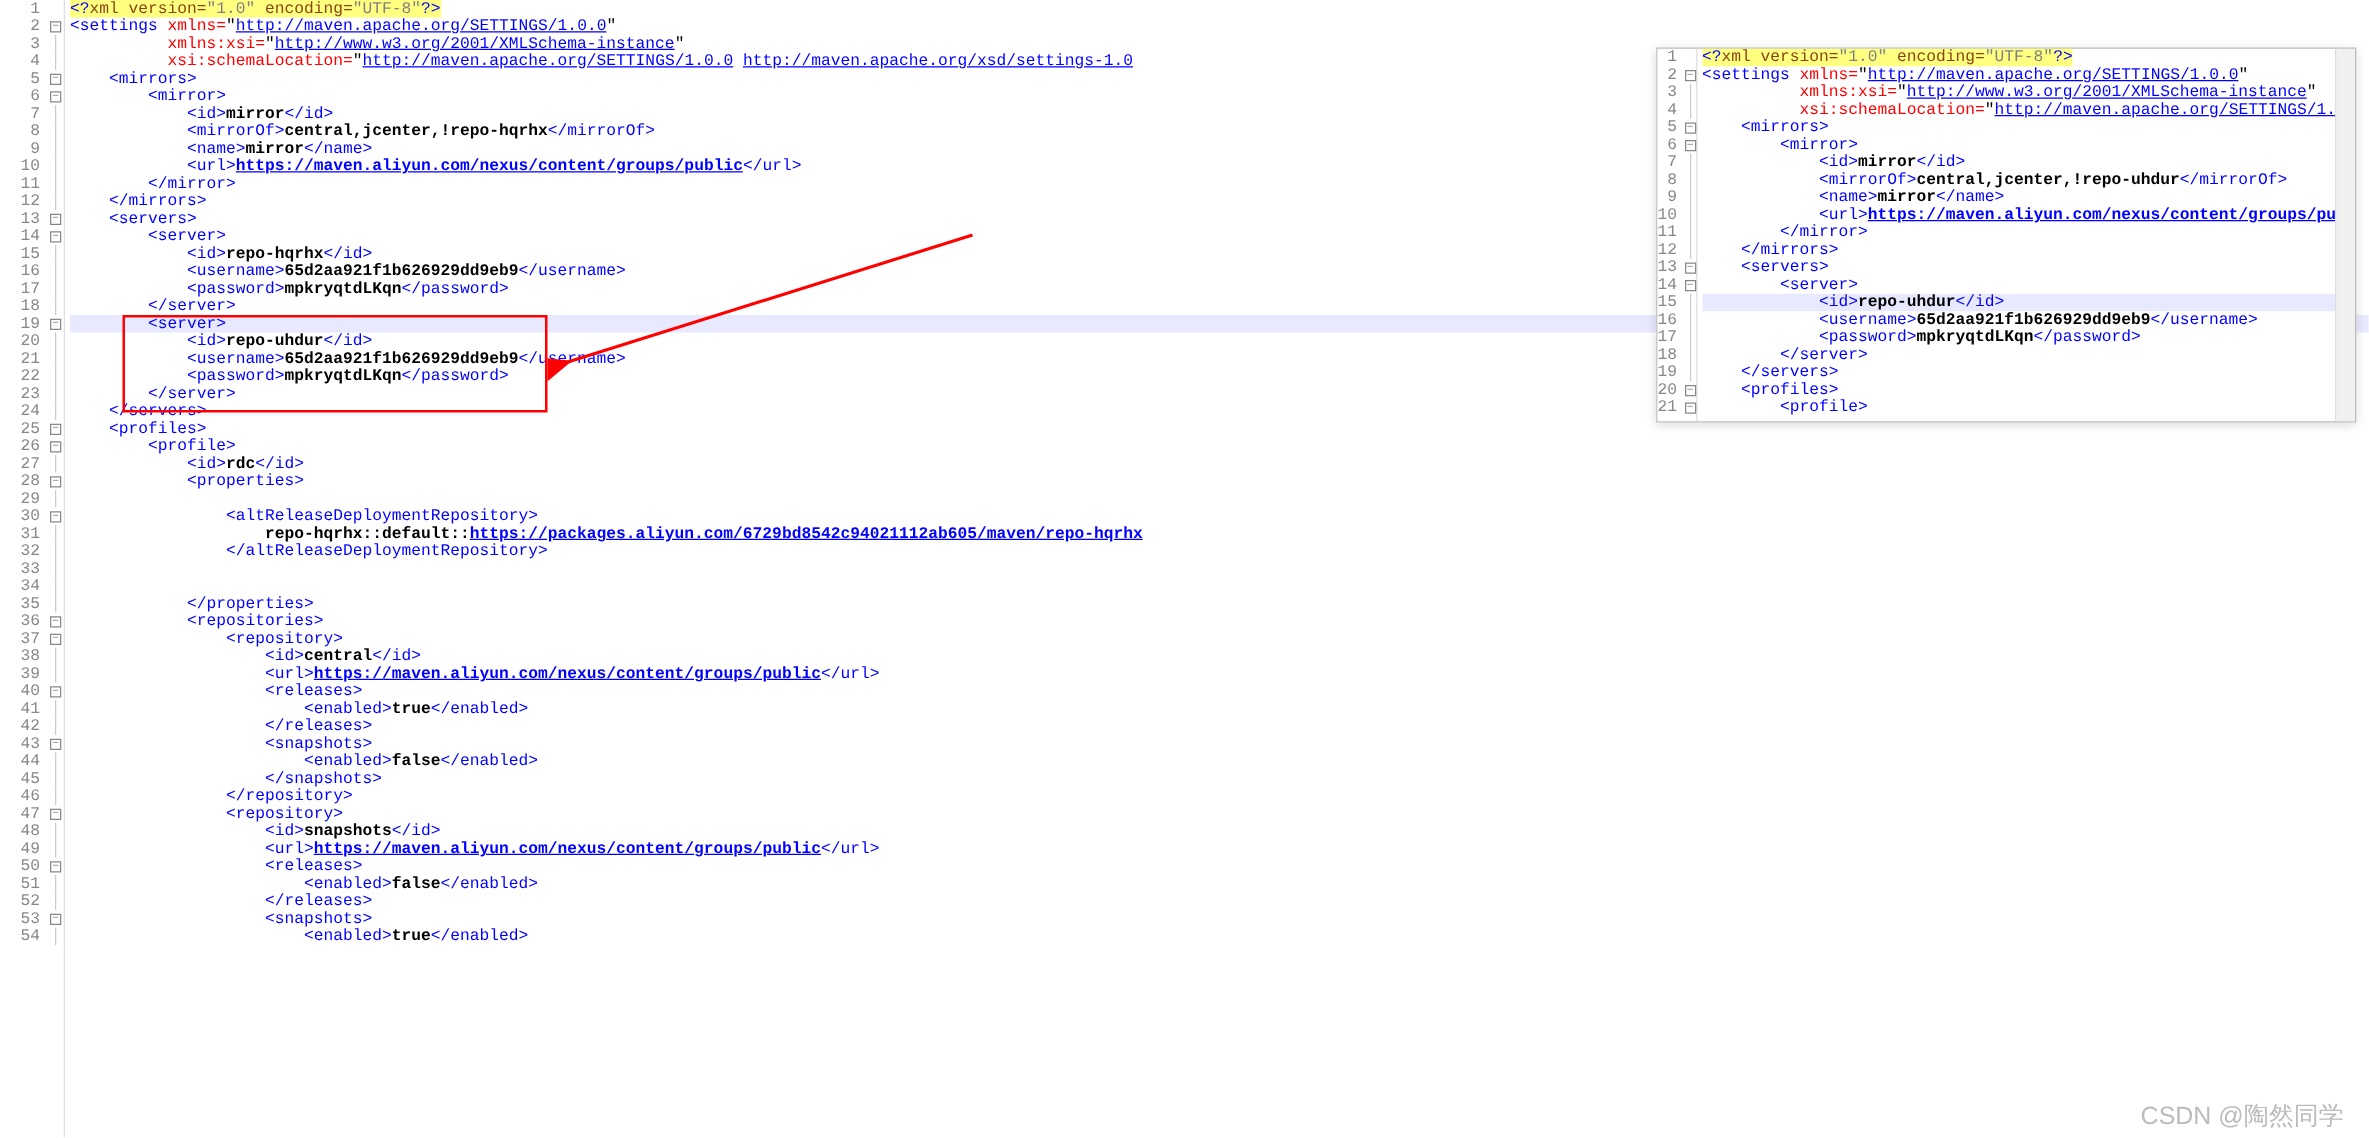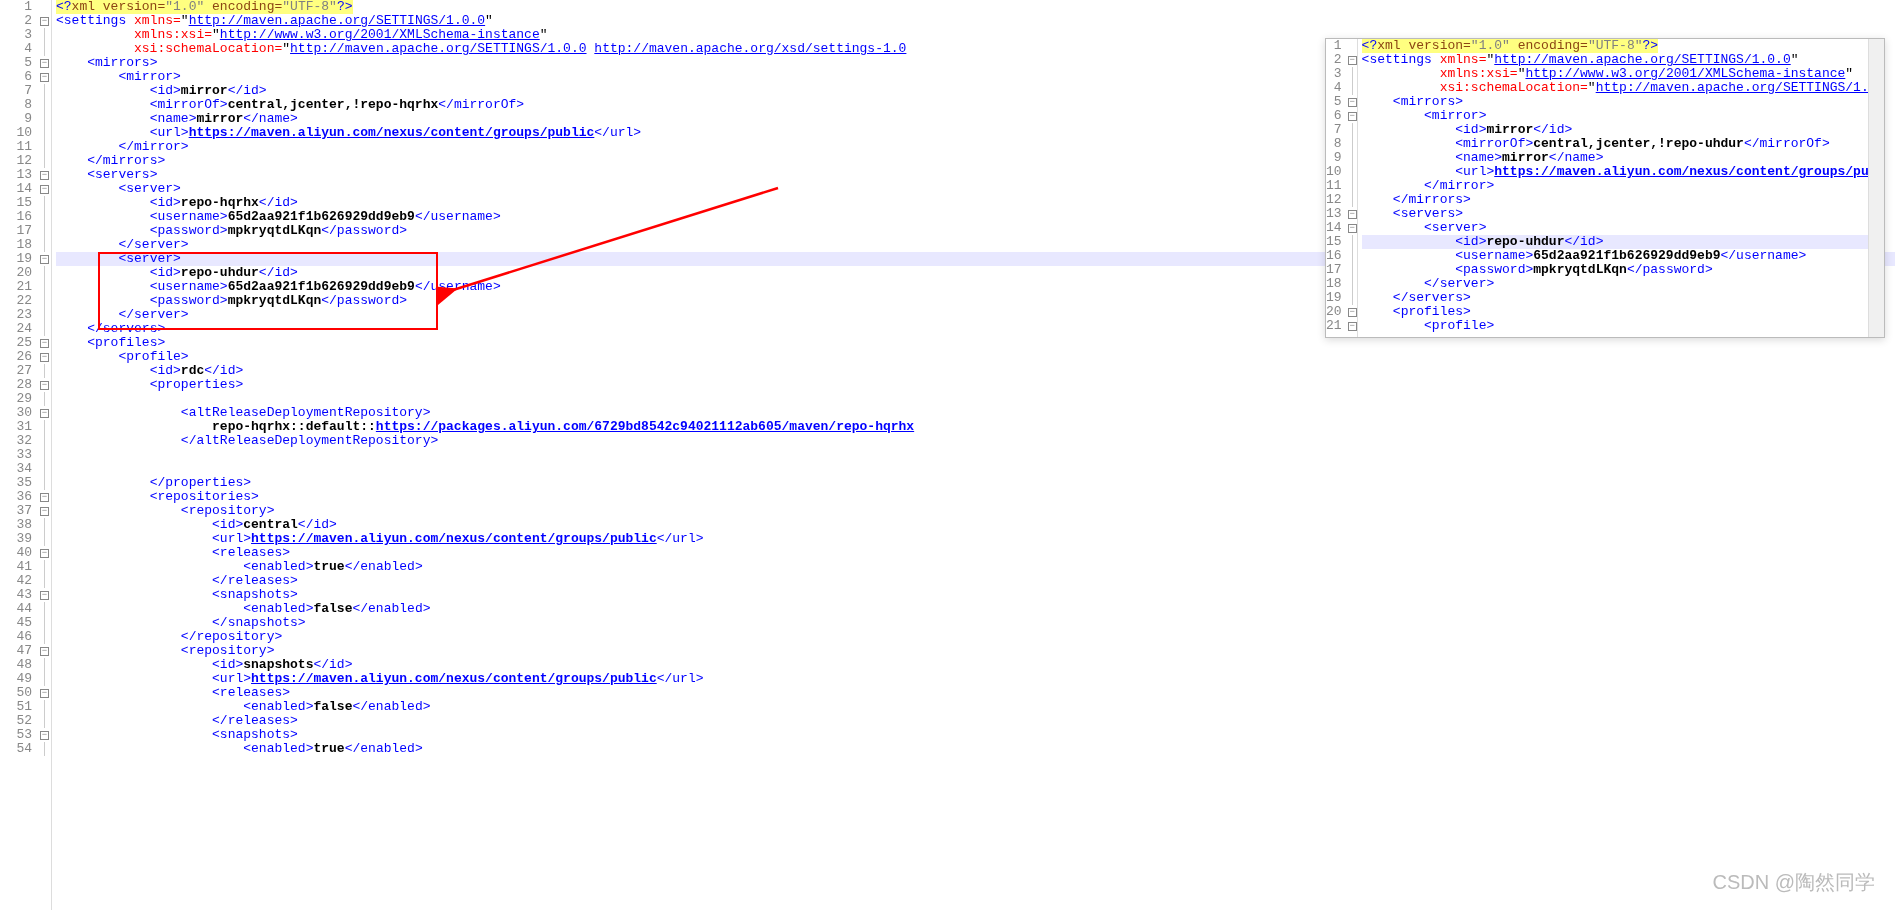--- a/index.html
+++ b/index.html
@@ -81,21 +81,21 @@
   right: 10px;
   width: 560px;
   height: 300px;
   background: #fff;
   border: 1px solid #bbb;
   box-shadow: 0 2px 8px rgba(0,0,0,.15);
   overflow: hidden;
 }
 .watermark {
   position: absolute;
-  bottom: 14px;
+  bottom: 4px;
   right: 20px;
   color: #bbb;
   font-size: 20px;
   font-family: sans-serif;
 }
 .sb-v {
   position: absolute;
   right: 0; top: 0; bottom: 0;
   width: 16px;
   background: #f0f0f0;

